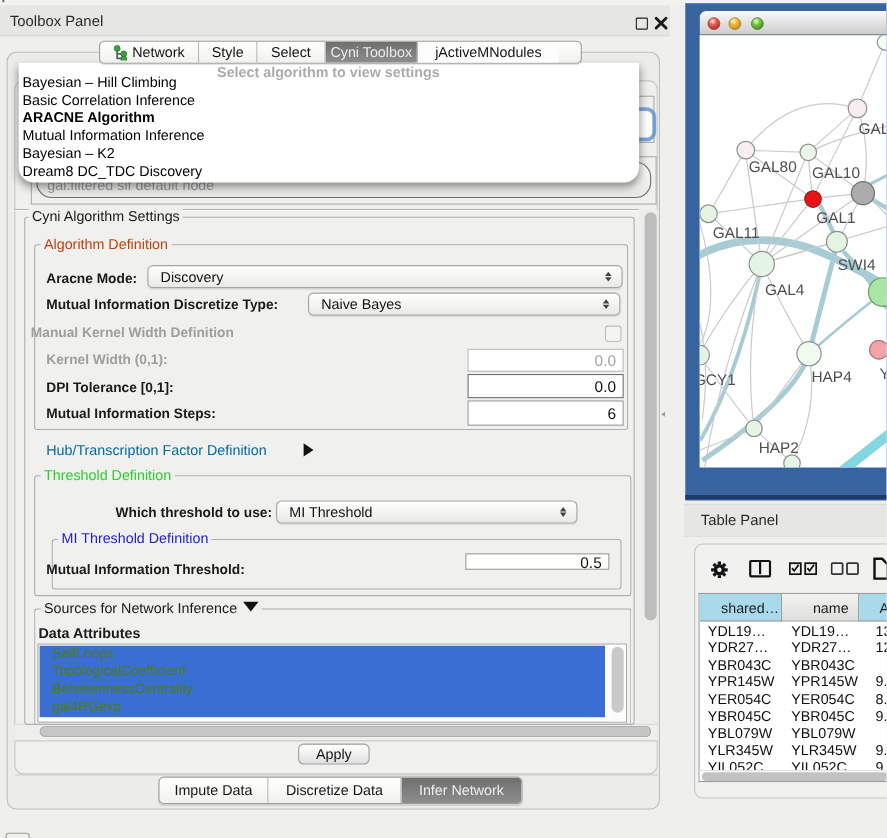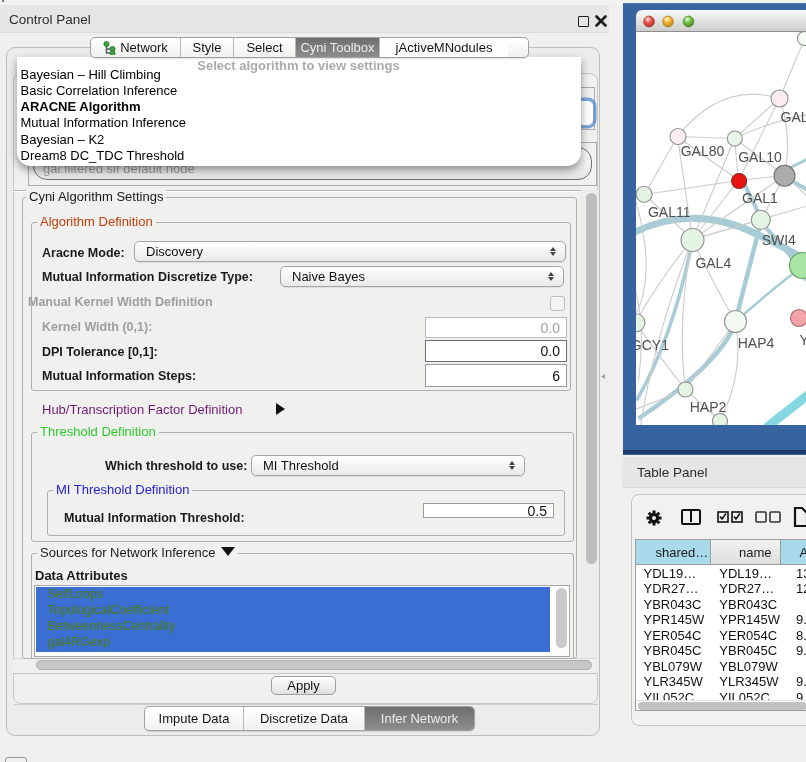--- a/index.html
+++ b/index.html
@@ -25,21 +25,21 @@
 .seg>div:first-child{border-left:none}
 .seg>div.on{background:linear-gradient(#6F6F6F,#8D8D8D);color:#ECECEC}
 .ditem{height:16.1px;line-height:16.1px;font-size:13px;color:#000;padding-left:4px;white-space:nowrap}
 </style>
 </head>
 <body>
 
 <div class="abs" style="left:0;top:0;width:806px;height:5px;background:#F2F2F0"></div>
 <div class="abs" style="left:2px;top:0;width:2px;height:2px;background:#777"></div>
 <div class="abs" style="left:0;top:5px;width:609px;height:27px;background:#E6E6E4;border-bottom:1px solid #DADAD8"></div>
-<div class="abs" style="left:9px;top:12px;font-size:13.5px;color:#2B2B2B">Control Panel</div>
+<div class="abs" style="left:9px;top:12px;font-size:13.5px;color:#2B2B2B">Toolbox Panel</div>
 <div class="abs" style="left:578px;top:16px;width:9px;height:9px;border:1.6px solid #222;border-radius:1px"></div>
 <svg class="abs" style="left:594px;top:14px" width="14" height="14" viewBox="0 0 14 14">
     <path d="M2.5 2.5 L11.5 11.5 M11.5 2.5 L2.5 11.5" stroke="#1A1A1A" stroke-width="2.6" stroke-linecap="round"></path>
   </svg>
 
 <div class="abs" style="left:6px;top:47px;width:594px;height:689px;background:#ECECEA;border:1px solid #BEBEBC;border-radius:9px;box-sizing:border-box"></div>
 
 <div class="abs" style="left:13px;top:73px;width:585px;height:631px;background:#F0F0EF;border:1px solid #C8C8C6;border-radius:8px;box-sizing:border-box"></div>
 
 <div class="abs" style="left:28px;top:87px;width:567px;height:43px;border:1px solid #ABABAB;background:#F0F0EF;box-sizing:border-box"></div>
@@ -82,31 +82,31 @@
 <div class="combo" style="left:280px;top:265.5px;width:284px">Naive Bayes<span class="carr"></span></div>
 <div class="lbl dis" style="left:28px;top:295px">Manual Kernel Width Definition</div>
 <div class="abs" style="left:550px;top:296px;width:13px;height:13px;border:1px solid #BDBDBD;border-radius:3px;background:#F4F4F2"></div>
 <div class="lbl dis" style="left:42px;top:320px">Kernel Width (0,1):</div>
 <div class="fld" style="left:425px;top:317px;width:142px;height:21px;border-color:#B9B9B9;color:#A2A2A2">0.0</div>
 <div class="lbl" style="left:42px;top:345px">DPI Tolerance [0,1]:</div>
 <div class="fld" style="left:425px;top:340px;width:142px;height:22px;border-color:#6E6E6E">0.0</div>
 <div class="lbl" style="left:42px;top:369px">Mutual Information Steps:</div>
 <div class="fld" style="left:425px;top:364px;width:142px;height:23px">6</div>
 
-<div class="abs" style="left:42px;top:402px;font-size:13px;color:#701a75">Hub/Transcription Factor Definition</div>
+<div class="abs" style="left:42px;top:402px;font-size:13px;color:#0369a1">Hub/Transcription Factor Definition</div>
 <div class="abs" style="left:276px;top:403px;width:0;height:0;border:6px solid transparent;border-left:9px solid #111"></div>
 
 <div class="grp" style="left:31px;top:432px;width:541px;height:108px"></div>
 <div class="gt" style="left:37px;top:425px;color:#2ECC2E">Threshold Definition</div>
 <div class="lbl" style="left:105px;top:459px">Which threshold to use:</div>
 <div class="combo" style="left:251px;top:455px;width:274px">MI Threshold<span class="carr"></span></div>
 
 <div class="grp" style="left:47px;top:490px;width:516px;height:44px"></div>
 <div class="gt" style="left:53px;top:483px;color:#2222CC">MI Threshold Definition</div>
-<div class="lbl" style="left:64px;top:511px">Mutual Information Threshold:</div>
+<div class="lbl" style="left:42px;top:511px">Mutual Information Threshold:</div>
 <div class="fld" style="left:423px;top:503px;width:131px;height:15px;border-color:#9A9A9A">0.5</div>
 
 <div class="abs" style="left:31px;top:553px;width:541px;height:104px;border:1px solid #AFAFAF;border-bottom:none;border-radius:3px 3px 0 0"></div>
 <div class="gt" style="left:37px;top:546px;color:#1A1A1A">Sources for Network Inference <span style="display:inline-block;width:0;height:0;border:7px solid transparent;border-top:9px solid #111;vertical-align:-6px;margin-left:2px"></span></div>
 <div class="lbl" style="left:35px;top:568px;font-size:13px">Data Attributes</div>
 
 <div class="abs" style="left:33.5px;top:584.5px;width:536px;height:72.5px;border:1px solid #A8A8A8;background:#fff;box-sizing:border-box;overflow:hidden">
   <div style="position:absolute;left:1px;top:1px;width:514px;height:65px;background:#3A6ED2"></div>
   <div style="position:absolute;left:13px;top:0;font-size:12.5px;color:#4d7c0f;line-height:16.3px">SelfLoops<br>TopologicalCoefficient<br>BetweennessCentrality<br>gal4RGexp</div>
   <div style="position:absolute;left:519px;top:0;width:17px;height:72px;background:#FCFCFC"></div>
@@ -114,21 +114,21 @@
 </div>
 
 <div class="abs" style="left:16.5px;top:57px;width:564px;height:109px;background:#FFFFFF;border-radius:0 0 14px 14px;box-shadow:0 4px 8px rgba(0,0,0,.42)">
   <div style="position:absolute;left:0;top:1px;width:100%;text-align:center;font-size:13px;font-weight:bold;color:#ABABAB">Select algorithm to view settings</div>
   <div style="position:absolute;left:0;top:10.2px;width:100%">
     <div class="ditem">Bayesian – Hill Climbing</div>
     <div class="ditem">Basic Correlation Inference</div>
     <div class="ditem" style="font-weight:bold">ARACNE Algorithm</div>
     <div class="ditem">Mutual Information Inference</div>
     <div class="ditem">Bayesian – K2</div>
-    <div class="ditem">Dream8 DC_TDC Threshold</div>
+    <div class="ditem">Dream8 DC_TDC Discovery</div>
   </div>
 </div>
 
 <div class="seg" style="left:90px;top:37px;width:437px;height:19px">
 <div style="width:89px"><svg width="13" height="14" viewBox="0 0 13 14" style="margin-right:4px">
         <path d="M3.5 4 V12 H8" stroke="#5A5A6E" stroke-width="1.6" fill="none"></path>
         <path d="M3.5 8 H8" stroke="#5A5A6E" stroke-width="1.6"></path>
         <circle cx="3.5" cy="3" r="2.6" fill="#3FA345" stroke="#1F7A28" stroke-width=".8"></circle>
         <circle cx="9.5" cy="8" r="2.6" fill="#3FA345" stroke="#1F7A28" stroke-width=".8"></circle>
         <circle cx="9.5" cy="12.6" r="2.6" fill="#3FA345" stroke="#1F7A28" stroke-width=".8"></circle>

